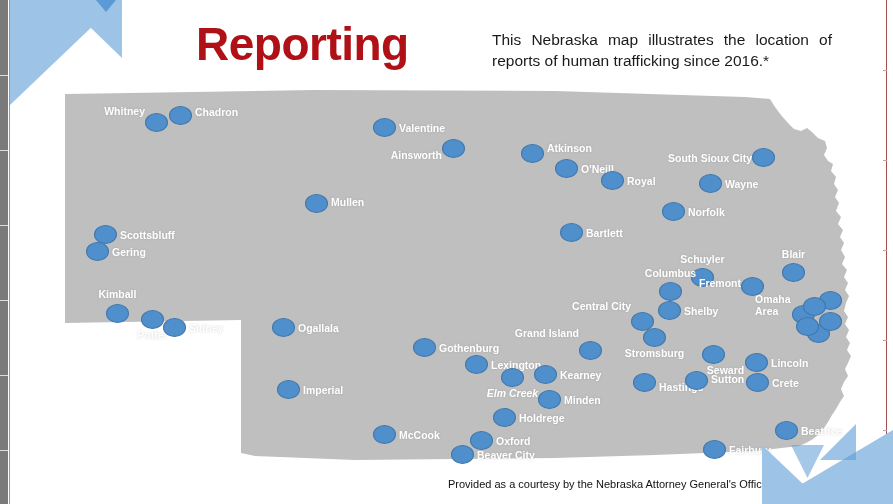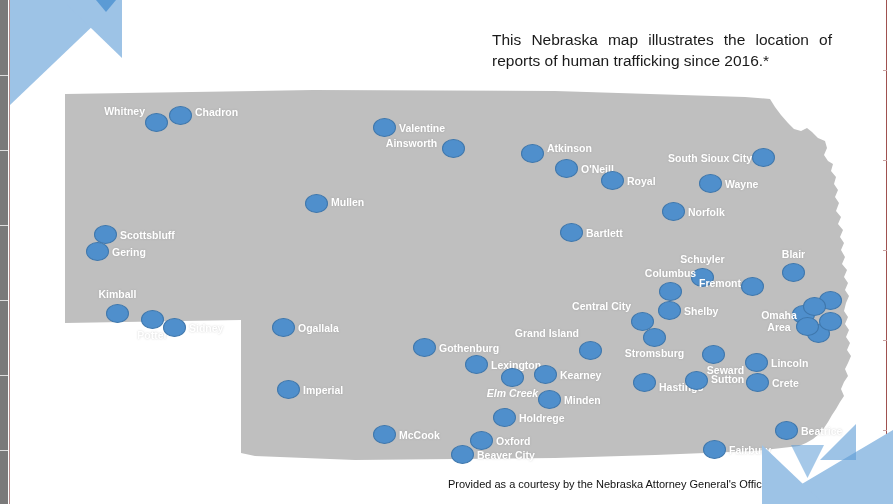--- a/index.html
+++ b/index.html
@@ -126,20 +126,21 @@
     <div class="tick" style="top:160px"></div>
     <div class="tick" style="top:250px"></div>
     <div class="tick" style="top:340px"></div>
     <div class="tick" style="top:430px"></div>
   </div>
 
   <div class="deco tl-a"></div>
   <div class="deco tl-b"></div>
   <div class="deco tl-c"></div>
 
+  <div class="title">Reporting</div>
   <div class="subtitle">This Nebraska map illustrates the location of reports of human trafficking since 2016.*</div>
 
   <div id="map">
     <svg width="800" height="380" viewBox="0 0 800 380">
       <path d="M10,9
                L258,5 L500,6 L690,12 L715,14
                L720,22 L726,30 L733,38 L739,44 L746,46 L752,43 L757,47
                L763,53 L770,56 L772,63 L769,70 L773,76 L778,79 L776,86
                L781,92 L779,99 L783,105 L780,112 L784,118 L781,126
                L786,132 L783,139 L788,145 L785,152 L789,158 L786,165
@@ -161,21 +162,21 @@
         <div class="dot" style="left: 752px; top: 239px;"></div>
         <div class="dot" style="left: 741px; top: 232px;"></div>
         <div class="dot" style="left: 764px; top: 206px;"></div>
         <div class="dot" style="left: 90px; top: 28px;"></div>
         <div class="lbl" style="top: 20px; left: 33px; text-align: right; width: 57px;">Whitney</div>
         <div class="dot" style="left: 114px; top: 21px;"></div>
         <div class="lbl" style="top: 21px; left: 140px;">Chadron</div>
         <div class="dot" style="left: 318px; top: 33px;"></div>
         <div class="lbl" style="top: 37px; left: 344px;">Valentine</div>
         <div class="dot" style="left: 387px; top: 54px;"></div>
-        <div class="lbl" style="top: 52px; left: 326px; text-align: center; width: 61px;">Ainsworth</div>
+        <div class="lbl" style="top: 64px; left: 326px; text-align: right; width: 61px;">Ainsworth</div>
         <div class="dot" style="left: 466px; top: 59px;"></div>
         <div class="lbl" style="top: 57px; left: 492px;">Atkinson</div>
         <div class="dot" style="left: 500px; top: 74px;"></div>
         <div class="lbl" style="top: 78px; left: 526px;">O'Neill</div>
         <div class="dot" style="left: 546px; top: 86px;"></div>
         <div class="lbl" style="top: 90px; left: 572px;">Royal</div>
         <div class="dot" style="left: 697px; top: 63px;"></div>
         <div class="lbl" style="top: 67px; left: 575px; text-align: right; width: 122px;">South Sioux City</div>
         <div class="dot" style="left: 644px; top: 89px;"></div>
         <div class="lbl" style="top: 93px; left: 670px;">Wayne</div>
@@ -191,21 +192,21 @@
         <div class="lbl" style="top: 161px; left: 57px;">Gering</div>
         <div class="dot" style="left: 636px; top: 183px;"></div>
         <div class="lbl" style="top: 168px; left: 610px; width: 75px; text-align: center;">Schuyler</div>
         <div class="dot" style="left: 604px; top: 197px;"></div>
         <div class="lbl" style="top: 182px; left: 578px; width: 75px; text-align: center;">Columbus</div>
         <div class="dot" style="left: 727px; top: 178px;"></div>
         <div class="lbl" style="top: 163px; left: 701px; width: 75px; text-align: center;">Blair</div>
         <div class="dot" style="left: 686px; top: 192px;"></div>
         <div class="lbl" style="top: 192px; left: 631px; text-align: right; width: 55px;">Fremont</div>
         <div class="dot" style="left: 748px; top: 212px;"></div>
-        <div class="lbl" style="width: 48px; white-space: normal; top: 224px; left: 700px; text-align: center;">Omaha Area</div>
+        <div class="lbl" style="width: 48px; white-space: normal; top: 208px; left: 700px; text-align: left;">Omaha Area</div>
         <div class="dot" style="left: 603px; top: 216px;"></div>
         <div class="lbl" style="top: 220px; left: 629px;">Shelby</div>
         <div class="dot" style="left: 576px; top: 227px;"></div>
         <div class="lbl" style="top: 215px; left: 496px; text-align: right; width: 80px;">Central City</div>
         <div class="dot" style="left: 51px; top: 219px;"></div>
         <div class="lbl" style="top: 203px; left: 25px; width: 75px; text-align: center;">Kimball</div>
         <div class="dot" style="left: 86px; top: 225px;"></div>
         <div class="lbl" style="top: 244px; left: 60px; width: 75px; text-align: center;">Potter</div>
         <div class="dot" style="left: 108px; top: 233px;"></div>
         <div class="lbl" style="top: 237px; left: 134px;">Sidney</div>

